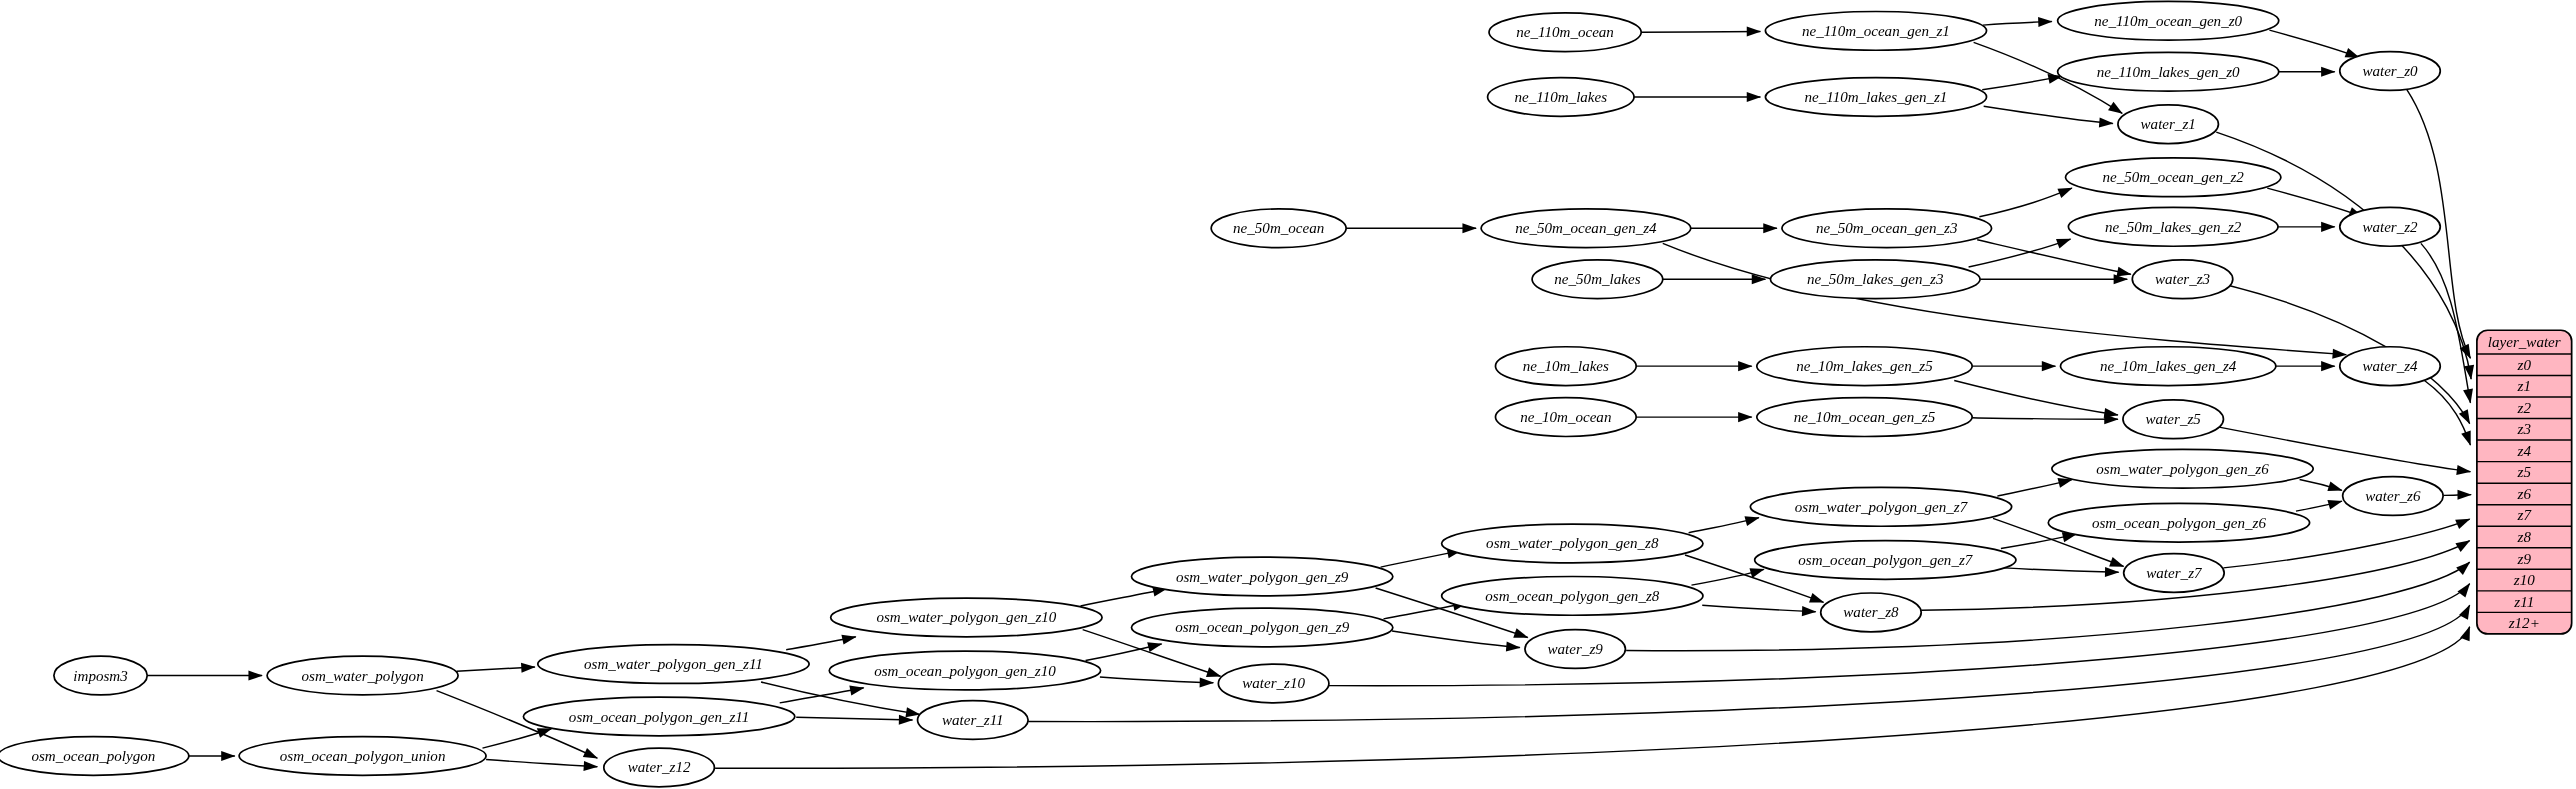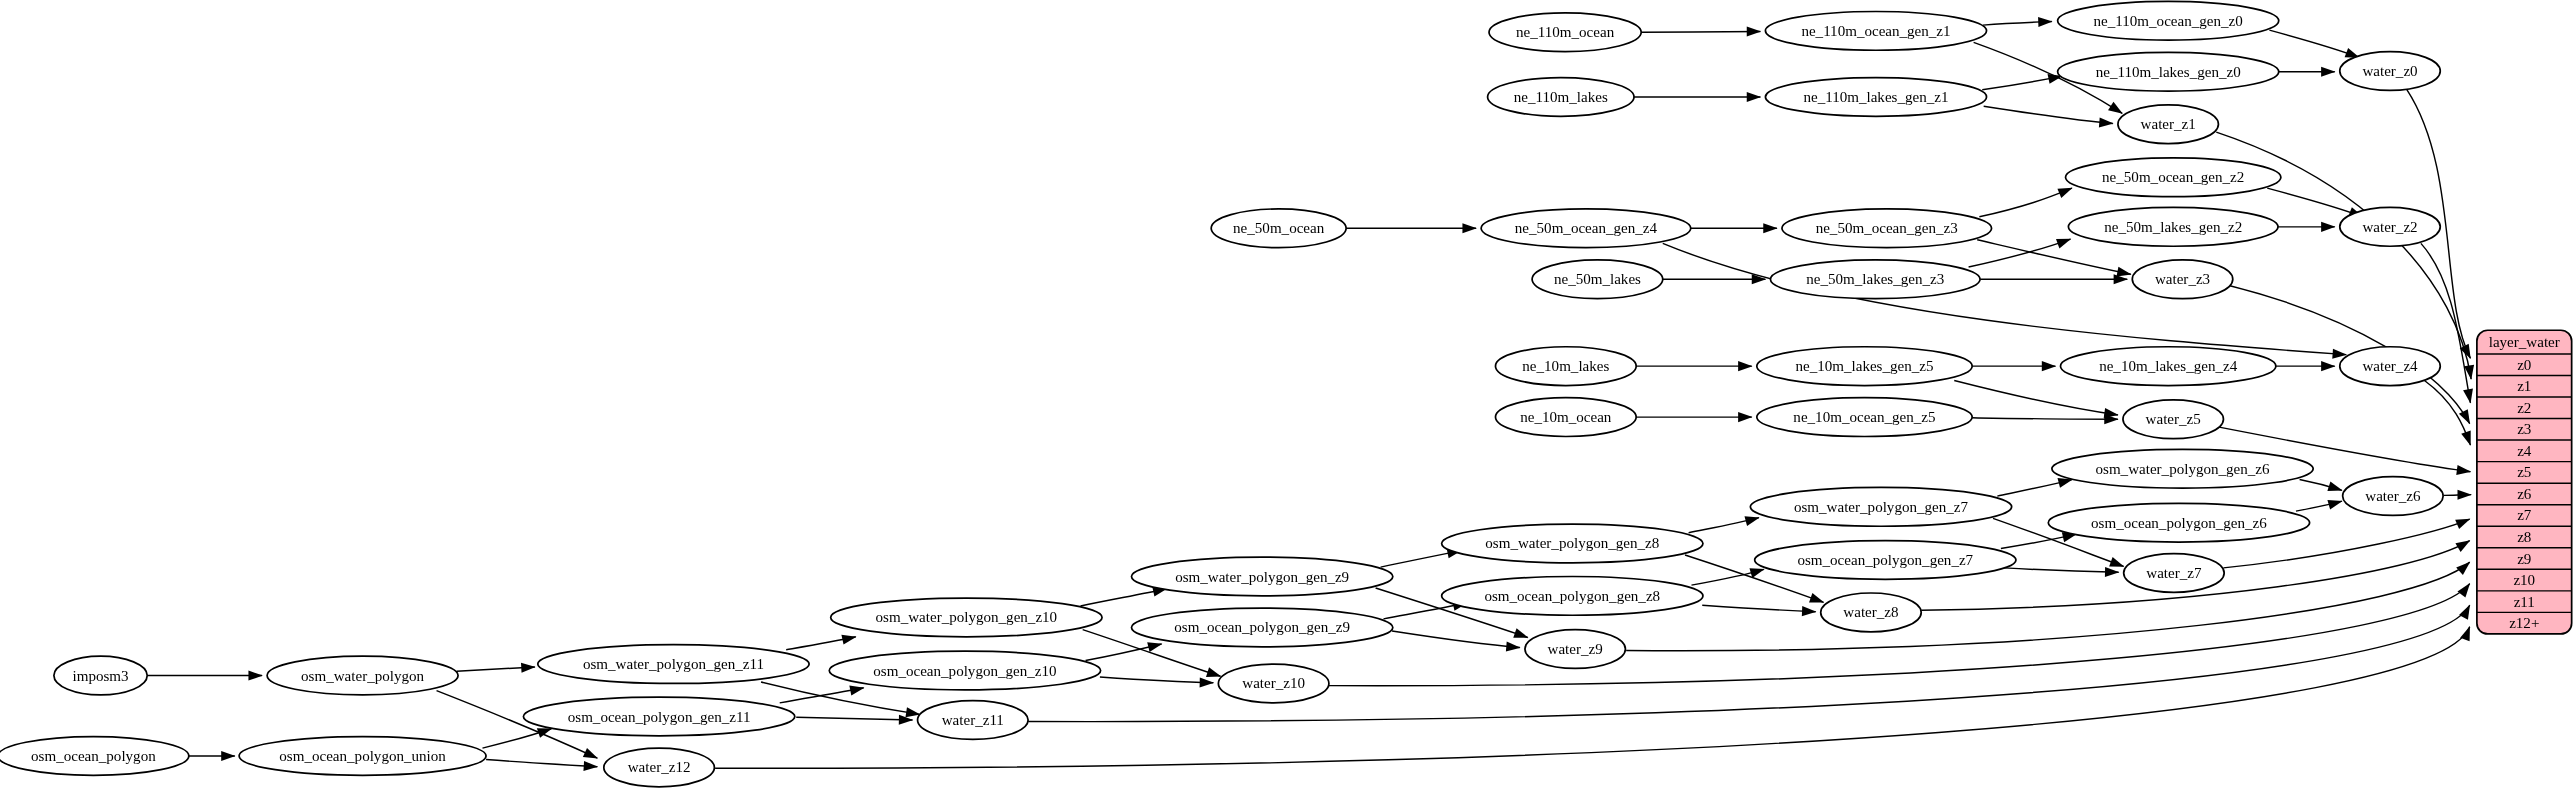--- a/index.html
+++ b/index.html
@@ -1,16 +1,16 @@
 <!DOCTYPE html>
 <html style="font-size:11.5px"><head>
 <meta charset="utf-8">
 <style>
   html, body { margin: 0; padding: 0; background: #ffffff; overflow: hidden; }
-  .canvas-wrap { width: 2576px; height: 789px; position: relative; background: #ffffff; }
+  .canvas-wrap { width: 2576px; height: 789px; position: relative; background: #ffffff; font-style: italic; }
   svg { display: block; font-family: "Liberation Serif", "DejaVu Serif", serif; }
   .node ellipse { fill: #ffffff; stroke: #000000; stroke-width: 2.4; }
   .node text { fill: #000000; font-size: 21px; text-anchor: middle; }
   .edge { fill: none; stroke: #000000; stroke-width: 2; }
   .tbl-rect { fill: #ffb6c1; stroke: #000000; stroke-width: 2.4; }
   .tbl-sep { stroke: #000000; stroke-width: 2; }
   .tbl text { fill: #000000; font-size: 21px; text-anchor: middle; }
 </style>
 </head>
 <body>

